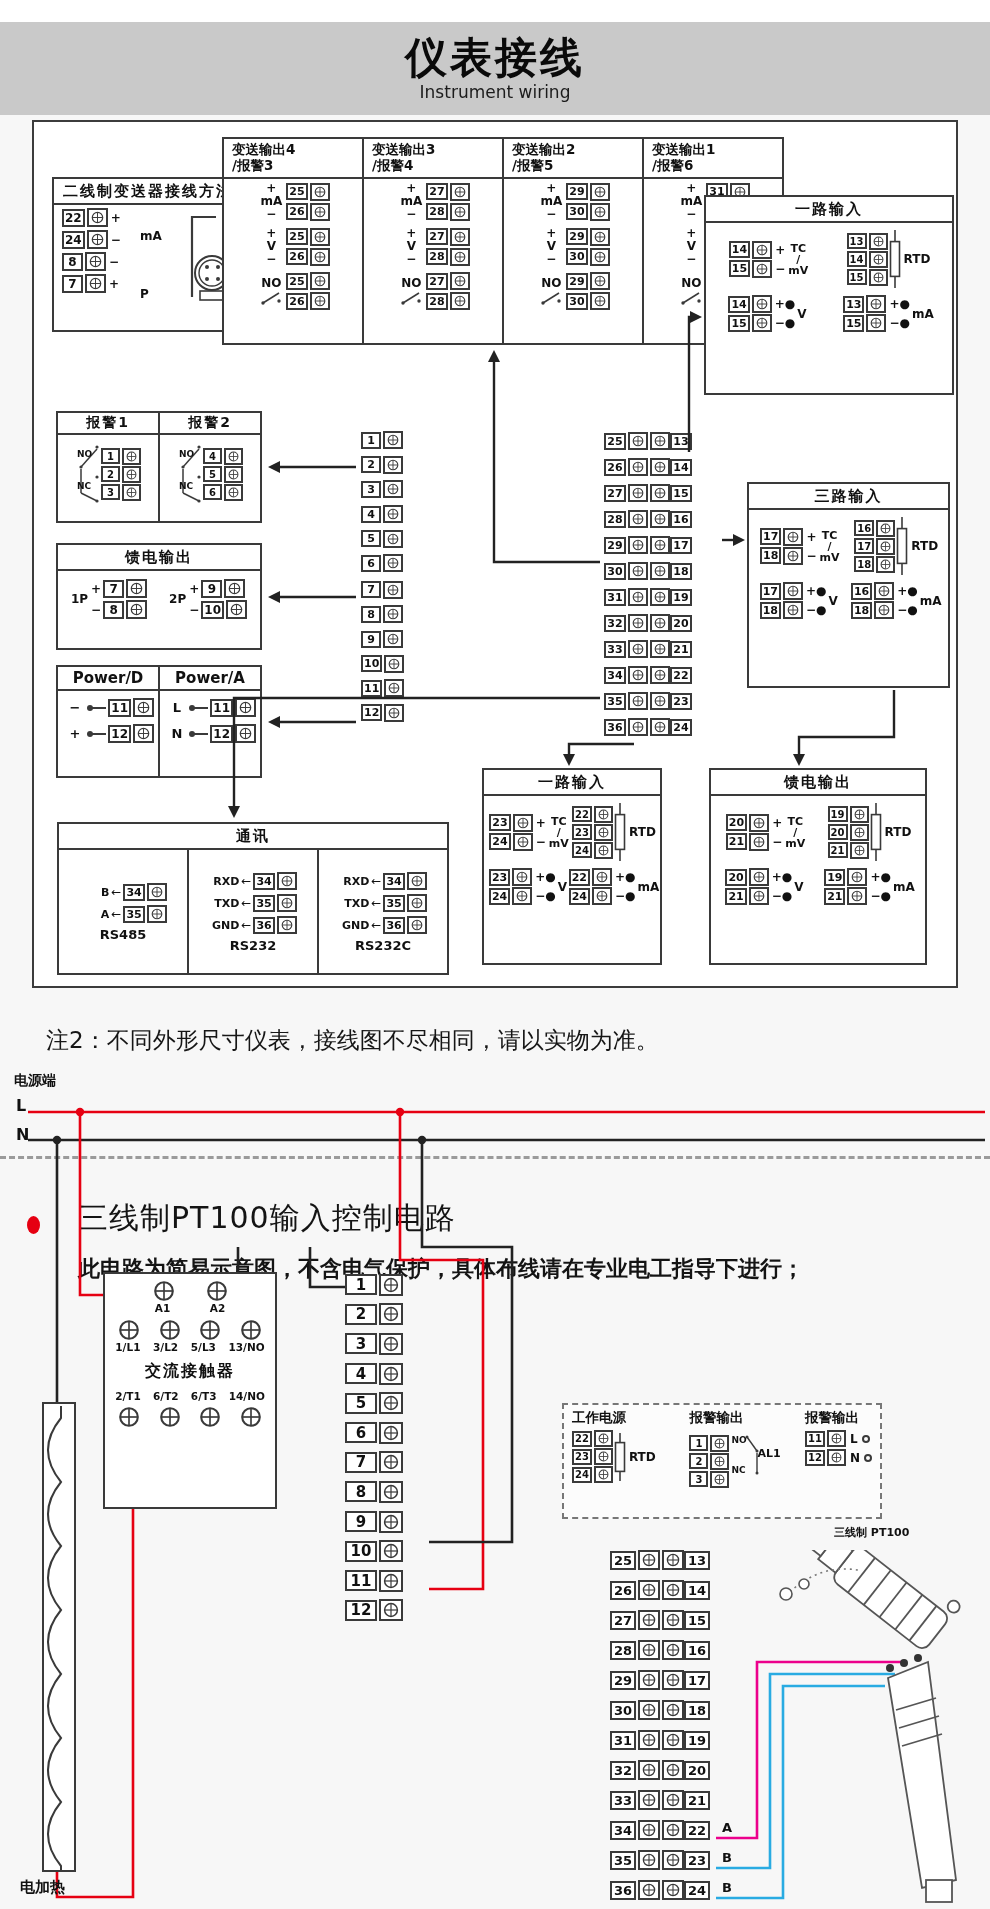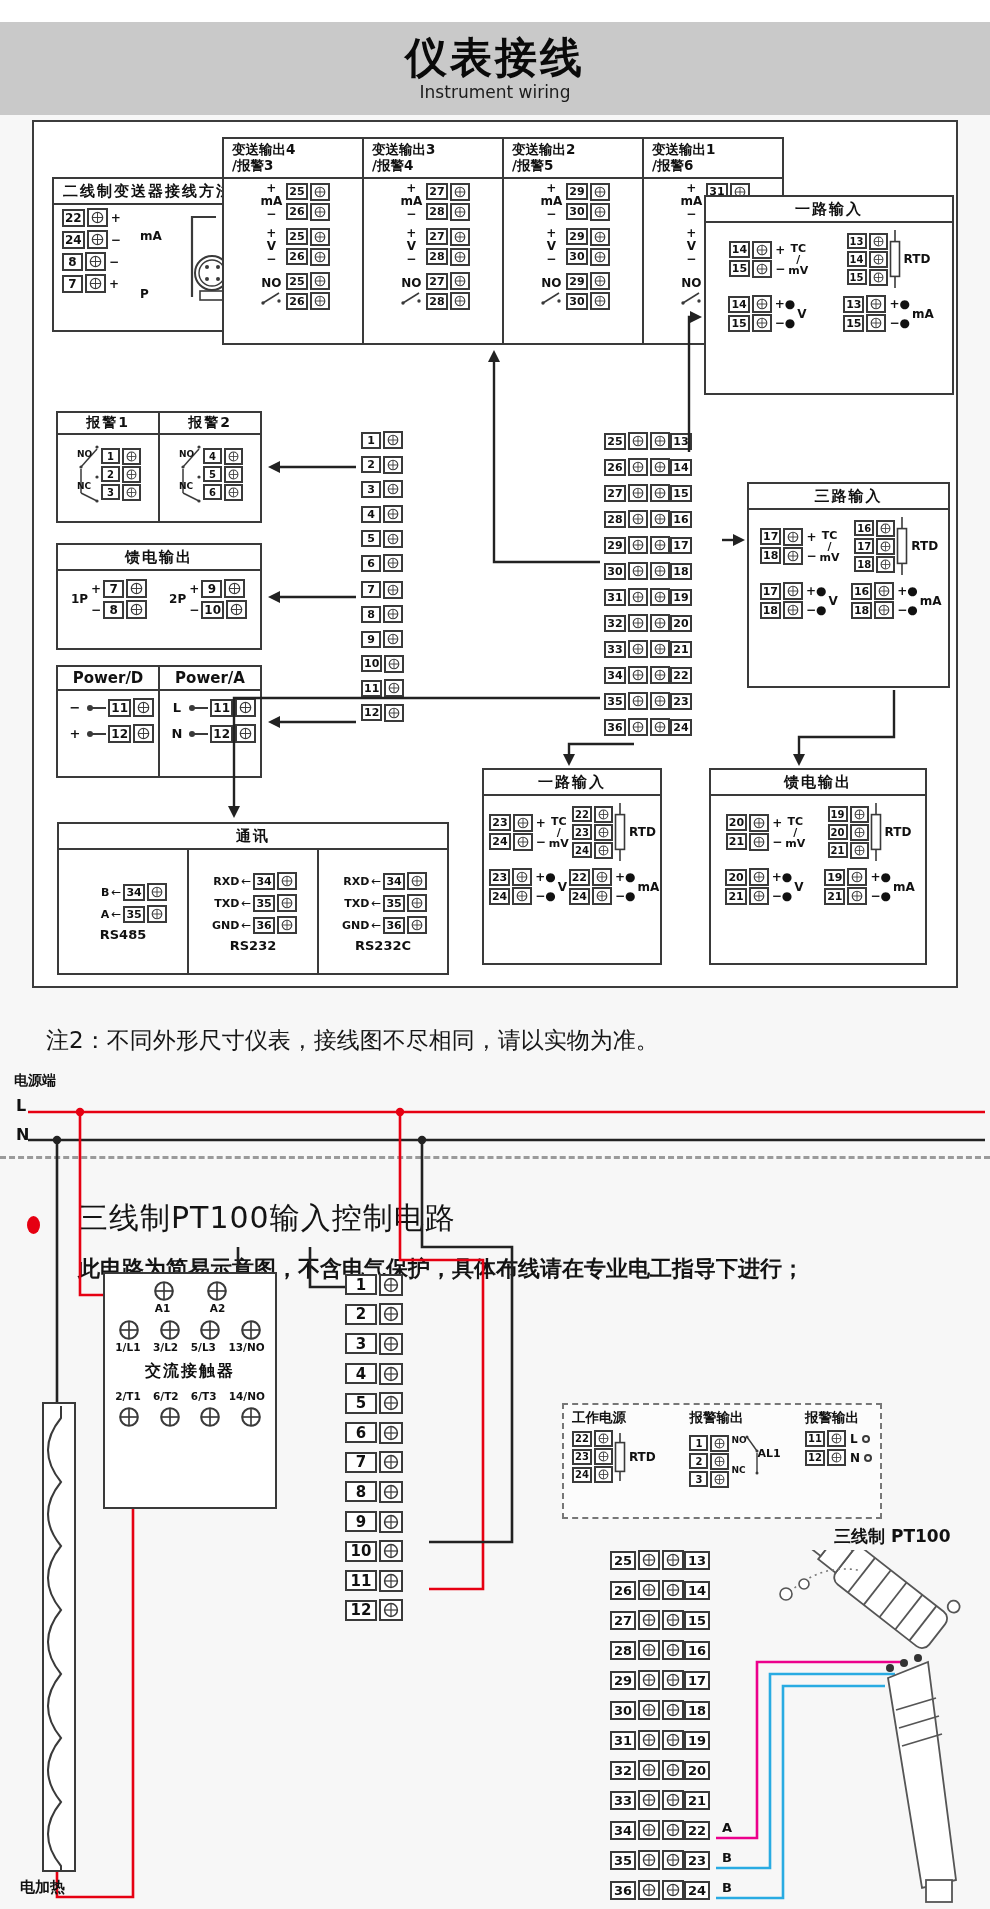--- a/index.html
+++ b/index.html
@@ -2593,21 +2593,21 @@
               <line x1="2.4" y1="10" x2="17.6" y2="10" stroke="#3a3a3a" stroke-width="1.5"></line>
             </svg>
           </span>
           <span class="tnum" style="min-width:26px;height:19px;font-size:13px;padding:0 1px">24</span>
         </span>
       </div>
     </div>
     <div class="wirelab" style="left:722px;top:750px">A</div>
     <div class="wirelab" style="left:722px;top:780px">B</div>
     <div class="wirelab" style="left:722px;top:810px">B</div>
-    <div class="d2lab" style="left:834px;top:455px;font-size:17px">三线制 PT100</div>
+    <div class="d2lab" style="left:834px;top:455px;font-size:11px">三线制 PT100</div>
     <svg class="ovl" style="left:760px;top:480px" width="230" height="359" viewBox="0 0 230 359">
     <g stroke="#555" fill="#fff" stroke-width="1.8" transform="rotate(38 120 60)">
       <rect x="62" y="22" width="118" height="44" rx="9"></rect>
       <line x1="84" y1="22" x2="84" y2="66"></line>
         <line x1="104" y1="22" x2="104" y2="66"></line>
         <line x1="124" y1="22" x2="124" y2="66"></line>
         <line x1="144" y1="22" x2="144" y2="66"></line>
         <line x1="162" y1="22" x2="162" y2="66"></line>
       <rect x="40" y="30" width="22" height="28"></rect>
       <rect x="22" y="34" width="18" height="20"></rect>

